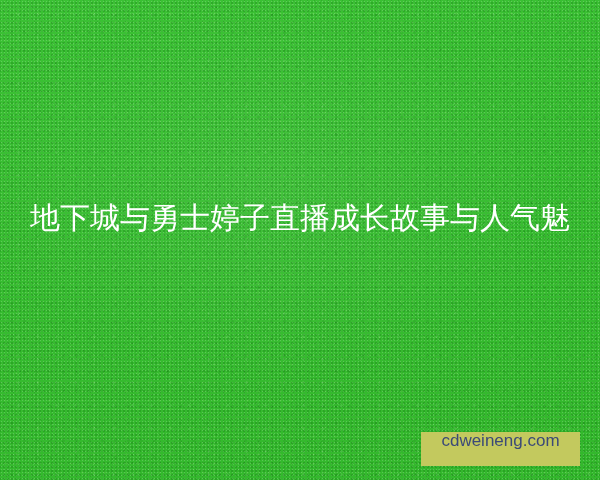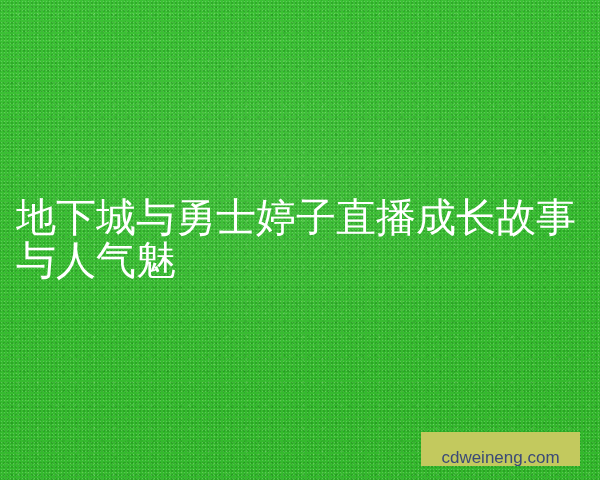--- a/index.html
+++ b/index.html
@@ -68,22 +68,23 @@
       radial-gradient(ellipse 70% 55% at 45% 40%, rgba(255,255,255,0.05), rgba(0,0,0,0) 70%),
       linear-gradient(170deg, rgba(255,255,255,0.03), rgba(0,0,0,0.04));
   }
 
   
   #headline {
     position: absolute;
     left: 0;
     right: 0;
     top: 196px;
+    text-align: center;
     color: #ffffff;
-    font-size: 40px;
+    font-size: 30px;
     line-height: 43px;
     letter-spacing: 0px;
     font-weight: 400;
     padding: 0 16px;
     box-sizing: border-box;
     white-space: normal;
   }
 
   #headline .hl-line {
     display: block;
@@ -91,21 +92,21 @@
 
   
   #watermark-badge {
     position: absolute;
     left: 421px;
     top: 432px;
     width: 159px;
     height: 34px;
     background-color: #c3c95e;
     display: flex;
-    align-items: flex-end;
+    align-items: flex-start;
     justify-content: center;
     box-sizing: border-box;
   }
 
   #watermark-badge .wm-text {
     color: #3b4a78;
     font-size: 17px;
     line-height: 1;
     letter-spacing: 0px;
     white-space: nowrap;

